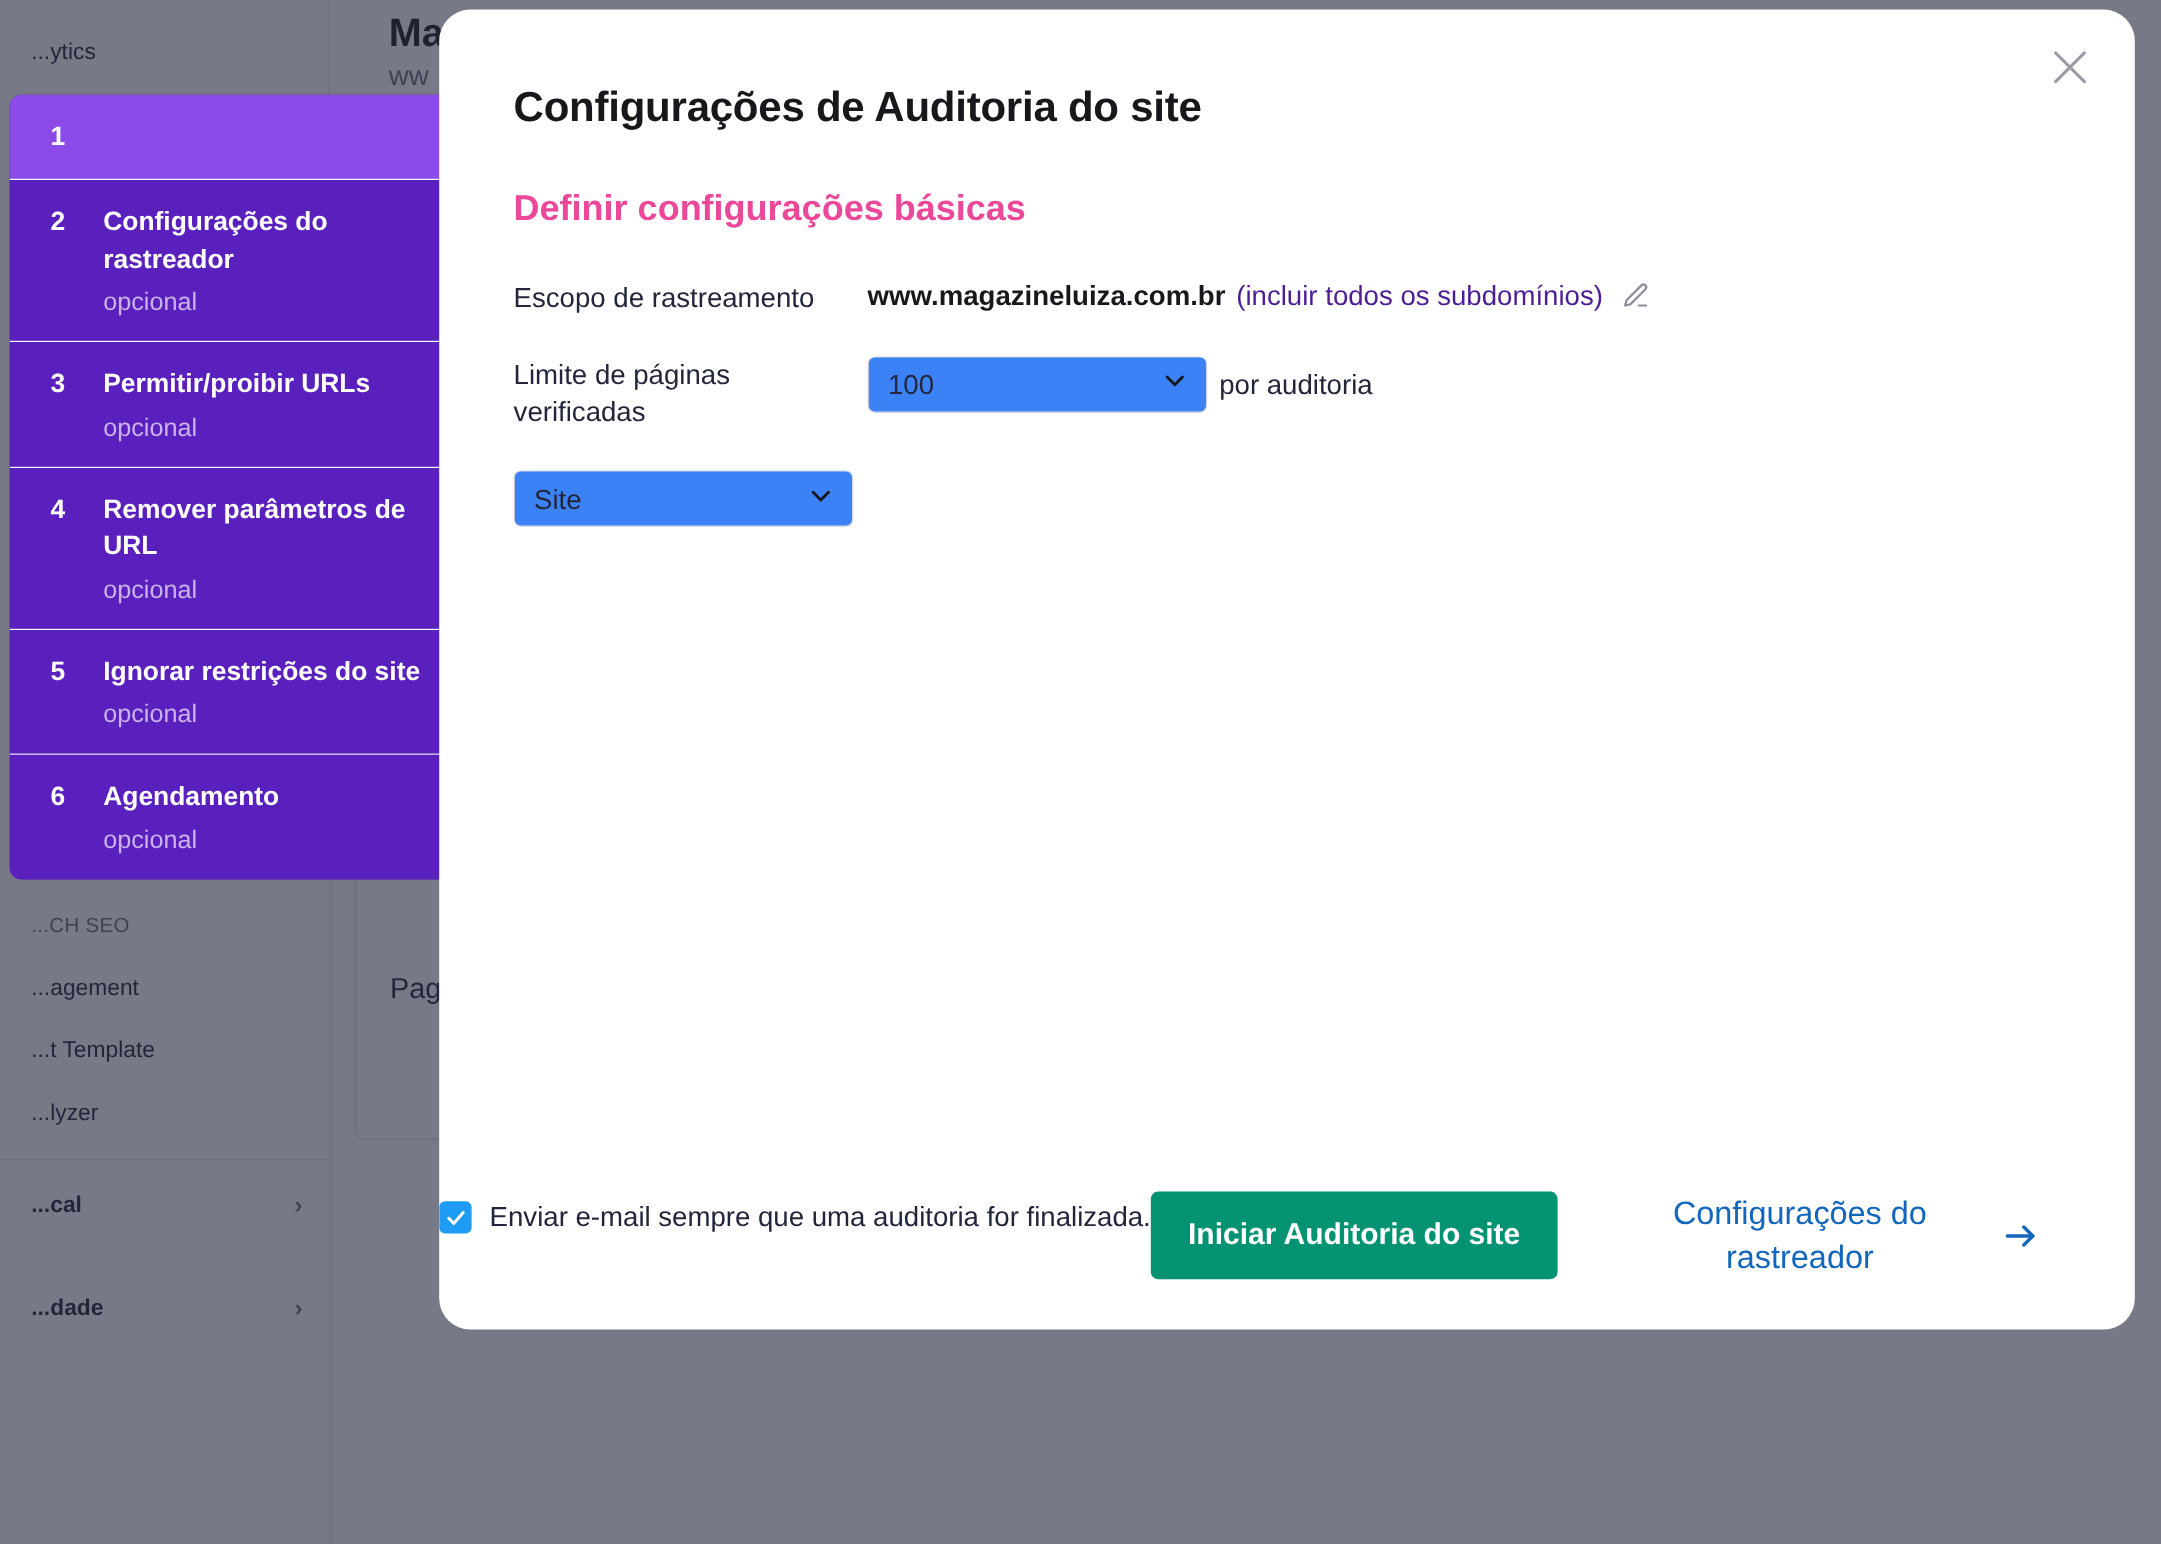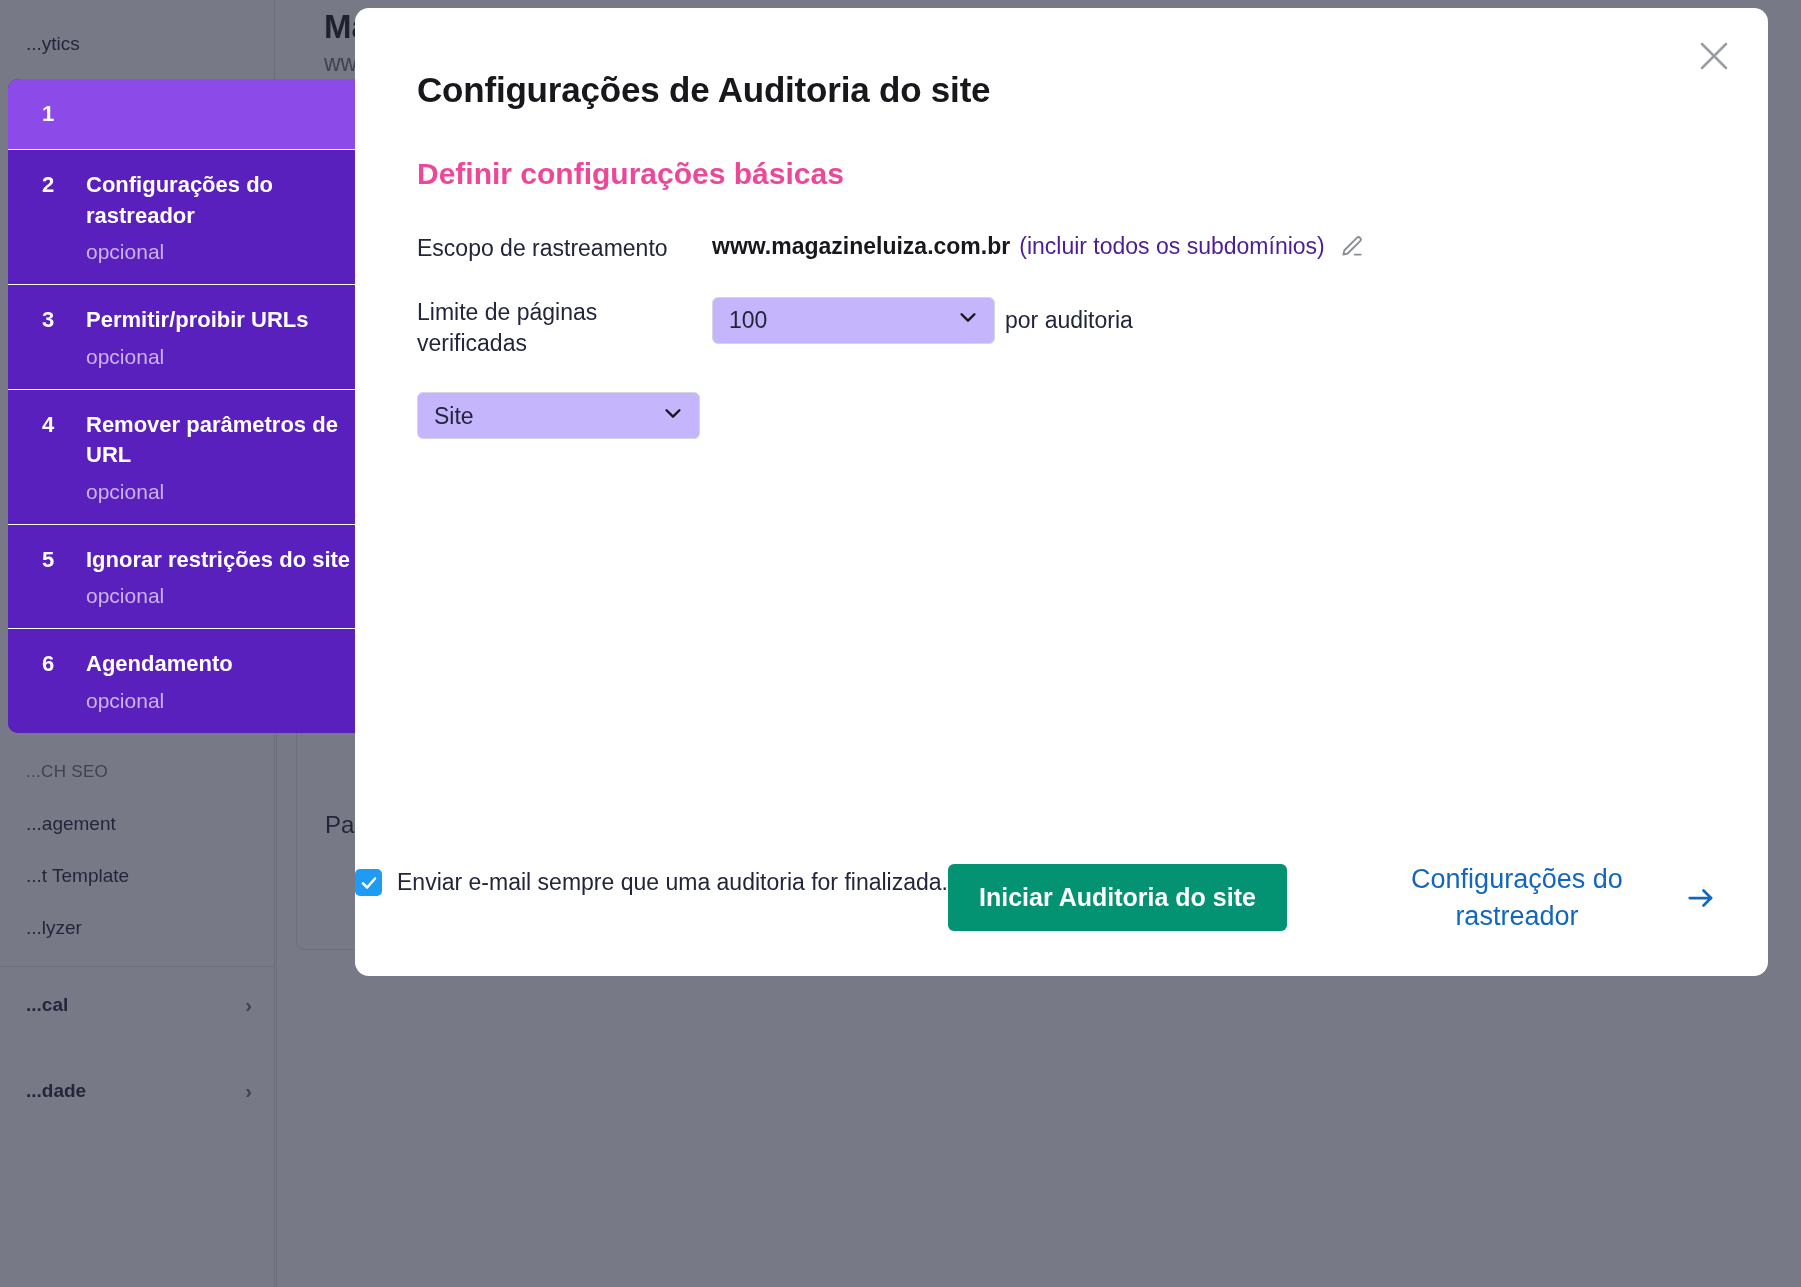--- a/index.html
+++ b/index.html
@@ -134,24 +134,24 @@
   .step-opt {
     color: #cbb3ee;
     font-size: 21px;
     margin-top: 8px;
     line-height: 1.2;
   }
 
   
   #modal {
     position: absolute;
-    left: 355px; top: 8px;
-    width: 1413px; height: 968px;
+    left: 366px; top: 8px;
+    width: 1413px; height: 1100px;
     background: #ffffff;
-    border-radius: 14px;
+    border-radius: 26px;
     z-index: 10;
     overflow: hidden;
   }
   #close-btn {
     position: absolute;
     right: 28px; top: 22px;
     width: 52px; height: 52px;
     display: flex; align-items: center; justify-content: center;
     cursor: pointer;
   }
@@ -203,21 +203,21 @@
   select.ui-select {
     -webkit-appearance: none;
     -moz-appearance: none;
     appearance: none;
     width: 100%;
     height: 47px;
     padding: 0 46px 0 16px;
     font-family: "Liberation Sans", sans-serif;
     font-size: 23px;
     color: #23263b;
-    background: #c4b5fd;
+    background: #3b82f6;
     border: 1px solid #d6d7de;
     border-radius: 6px;
     outline: none;
     cursor: pointer;
   }
   .sel-chevron {
     position: absolute;
     right: 16px; top: 50%;
     transform: translateY(-50%);
     pointer-events: none;
@@ -252,22 +252,20 @@
     flex: 0 0 27px;
   }
   .checkbox svg { display: block; }
   #email-opt-label {
     margin-left: 15px;
     font-size: 23px;
     color: #23263b;
   }
   #footer-actions {
     display: flex;
-    align-items: center;
-    gap: 28px;
   }
   #start-audit-btn {
     background: #049372;
     color: #ffffff;
     border: none;
     border-radius: 6px;
     font-family: "Liberation Sans", sans-serif;
     font-size: 25px;
     font-weight: bold;
     padding: 19px 31px;

